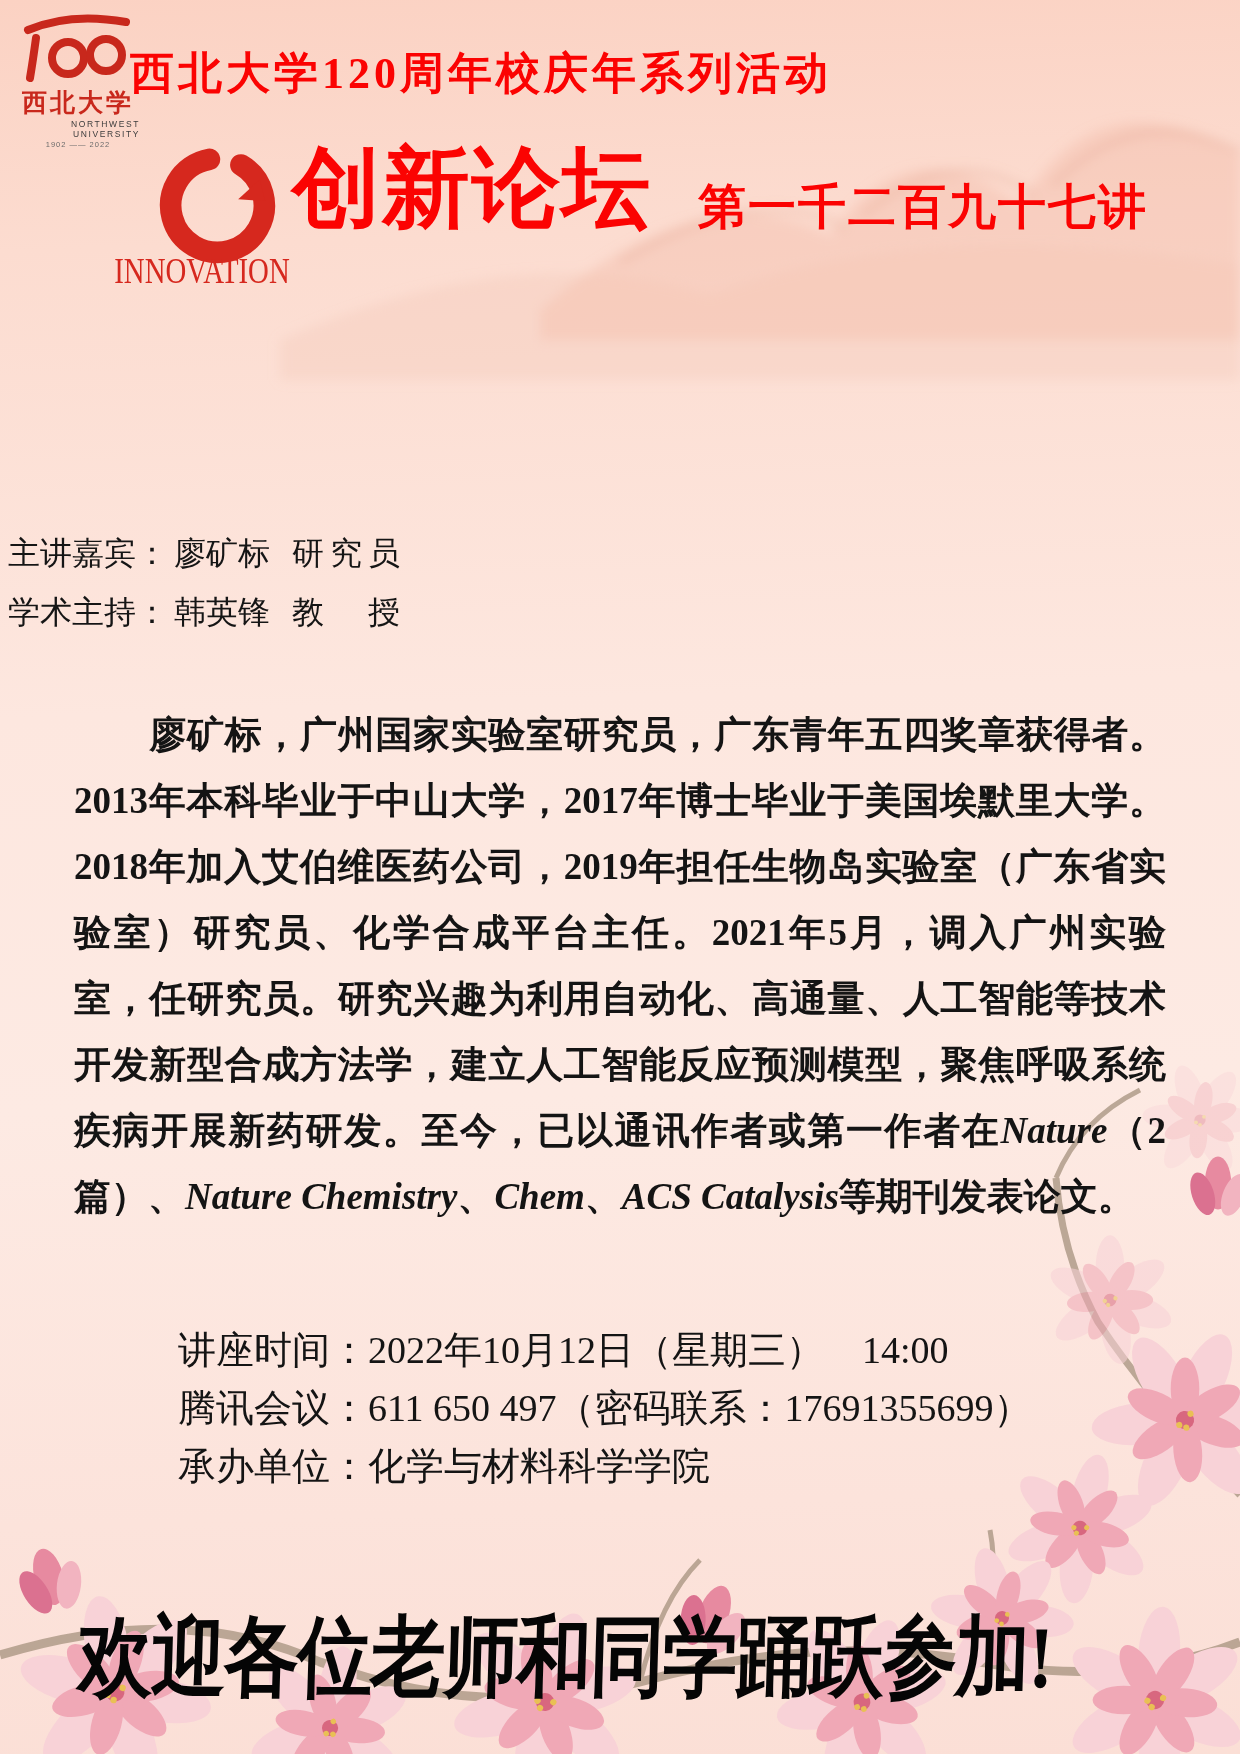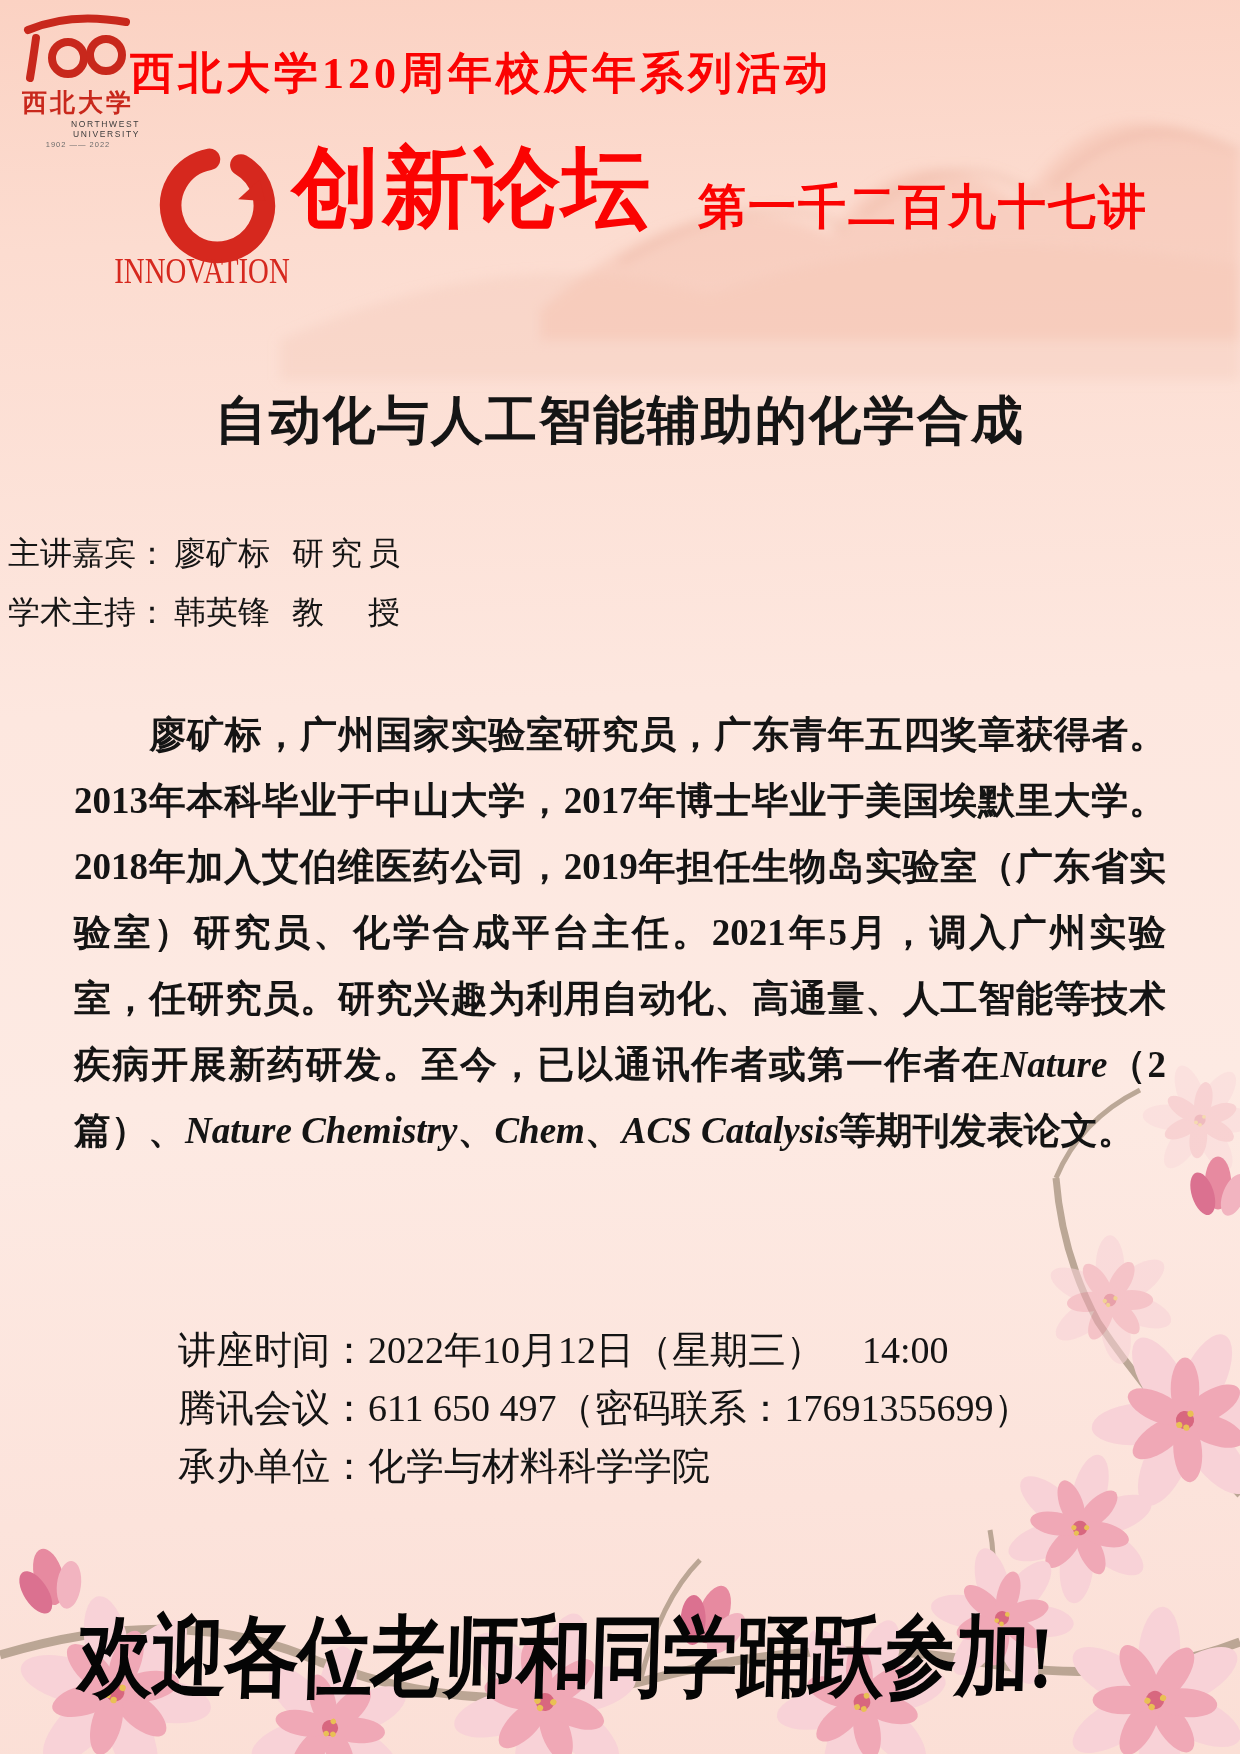--- a/index.html
+++ b/index.html
@@ -141,37 +141,37 @@
       <g transform="rotate(-60 75 75)">
         <circle cx="75" cy="75" r="52" fill="none" stroke="#d6281e" stroke-width="24" stroke-linecap="round" stroke-dasharray="290 37"></circle>
       </g>
       <path d="M122 46 L98 68 L128 70 Z" fill="#d6281e"></path>
     </svg>
     <div class="innovation-text">INNOVATION</div>
 
     <div class="forum-title">创新论坛</div>
     <div class="forum-session">第一千二百九十七讲</div>
 
-    <div class="lecture-title">自动化与人工智能辅助的化学合成</div>
 
     <div class="guest-block">
       <div class="guest-line">
         <span class="g-label">主讲嘉宾：</span><span class="g-name">廖矿标</span><span class="g-role">研究员</span>
       </div>
       <div class="guest-line">
         <span class="g-label">学术主持：</span><span class="g-name">韩英锋</span><span class="g-role">教　授</span>
       </div>
     </div>
 
     <div class="bio">
       <div class="bio-line"><span>　　廖矿标，广州国家实验室研究员，广东青年五四奖章获得者。</span></div>
       <div class="bio-line"><span>2013年本科毕业于中山大学，2017年博士毕业于美国埃默里大学。</span></div>
       <div class="bio-line"><span>2018年加入艾伯维医药公司，2019年担任生物岛实验室（广东省实</span></div>
       <div class="bio-line"><span>验室）研究员、化学合成平台主任。2021年5月，调入广州实验</span></div>
       <div class="bio-line"><span>室，任研究员。研究兴趣为利用自动化、高通量、人工智能等技术</span></div>
+      <div class="bio-line"><span>开发新型合成方法学，建立人工智能反应预测模型，聚焦呼吸系统</span></div>
       <div class="bio-line"><span>疾病开展新药研发。至今，已以通讯作者或第一作者在</span><span class="em-latin">Nature</span><span>（2</span></div>
       <div class="bio-line last"><span>篇）、</span><span class="em-latin">Nature Chemistry</span><span>、</span><span class="em-latin">Chem</span><span>、</span><span class="em-latin">ACS Catalysis</span><span>等期刊发表论文。</span></div>
     </div>
 
     <div class="details">
       <div class="detail-row">
         <span class="detail-label">讲座时间：</span><span class="detail-value">2022年10月12日（星期三）　14:00</span>
       </div>
       <div class="detail-row">
         <span class="detail-label">腾讯会议：</span><span class="detail-value">611 650 497（密码联系：17691355699）</span>

